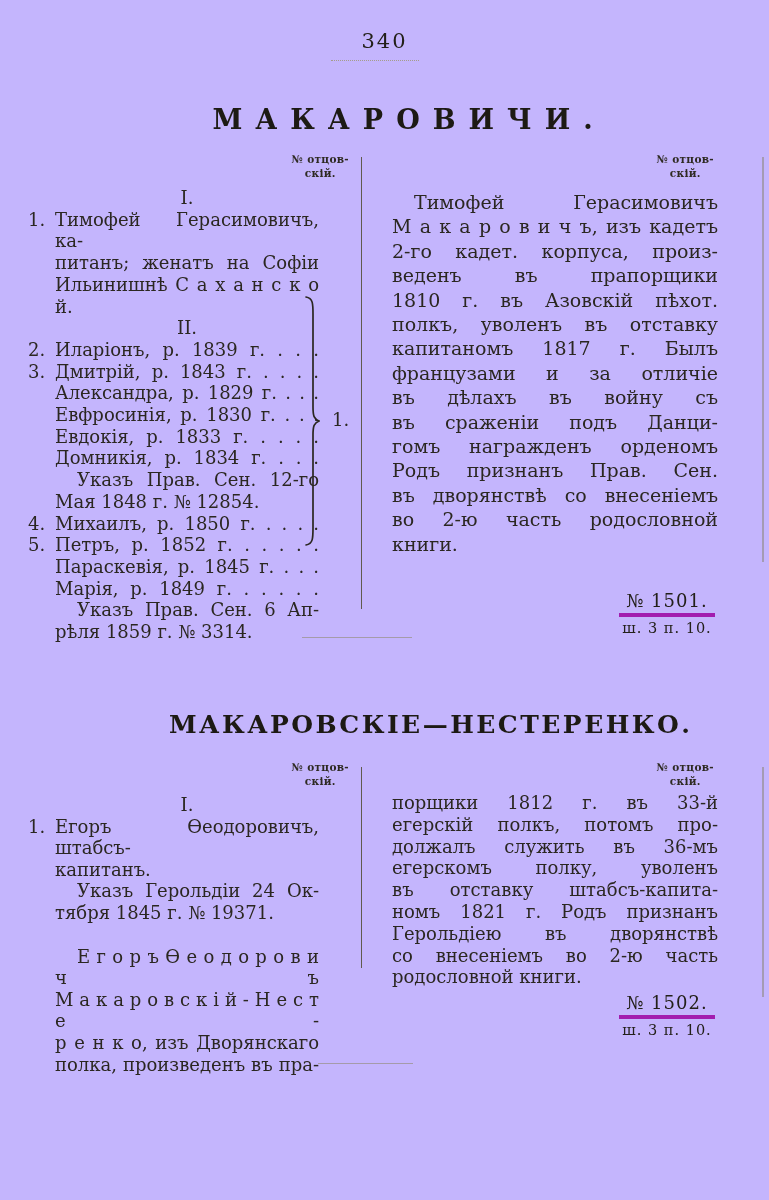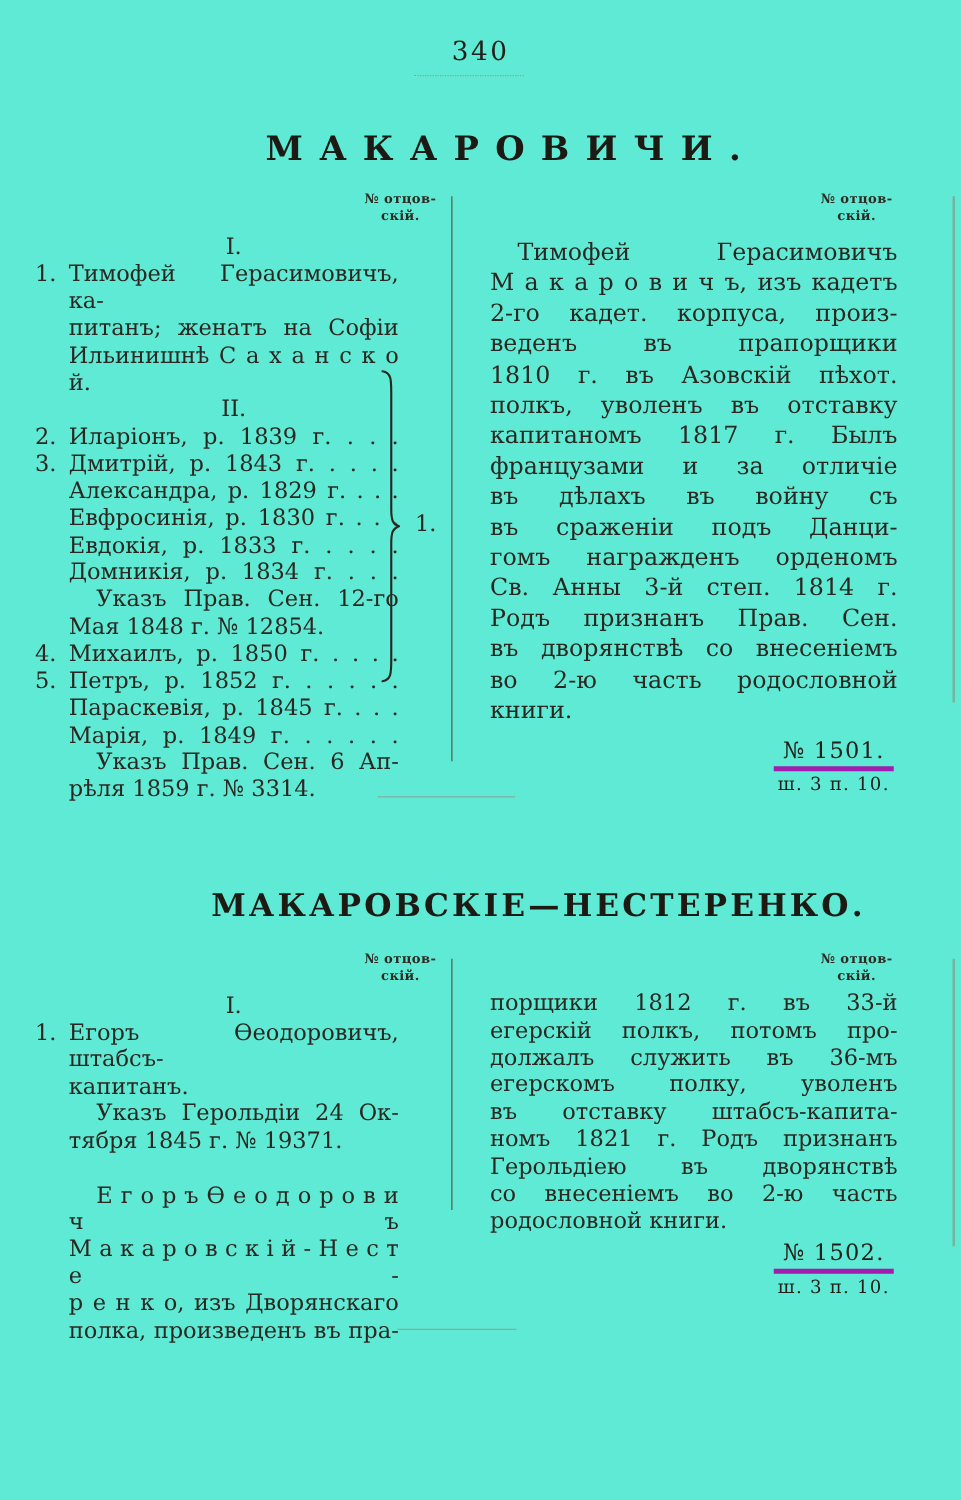--- a/index.html
+++ b/index.html
@@ -1,21 +1,21 @@
 <!DOCTYPE html>
 <html><head>
 <meta charset="utf-8">
 <style>
   html,body{margin:0;padding:0;}
   body{background:#d8d4c6;}
   .page{
     position:relative;
     width:769px;height:1200px;
     margin:0 auto;
-    background:#5eead4;
+    background:#c4b5fd;
     color:#2b2721;
     font-family:"DejaVu Serif","Liberation Serif",serif;
     overflow:hidden;
   }
   .pagenum{
     position:absolute;top:29px;left:0;width:100%;
     text-align:center;font-size:21px;letter-spacing:2px;color:#232019;
   }
   .hr{position:absolute;height:0;}
   .hr-top{left:331px;top:60px;width:88px;border-top:1px dotted #a59d8a;}
@@ -179,23 +179,20 @@
       <div class="line fill">
         <span class="txt">въ дѣлахъ въ войну съ</span>
       </div>
       <div class="line fill">
         <span class="txt">въ сраженіи подъ Данци-</span>
       </div>
       <div class="line fill">
         <span class="txt">гомъ награжденъ орденомъ</span>
       </div>
       <div class="line fill">
-        <span class="txt">Св. Анны 3-й степ. 1814 г.</span>
-      </div>
-      <div class="line fill">
         <span class="txt">Родъ признанъ Прав. Сен.</span>
       </div>
       <div class="line fill">
         <span class="txt">въ дворянствѣ со внесеніемъ</span>
       </div>
       <div class="line fill">
         <span class="txt">во 2-ю часть родословной</span>
       </div>
       <div class="line">
         <span class="txt">книги.</span>

